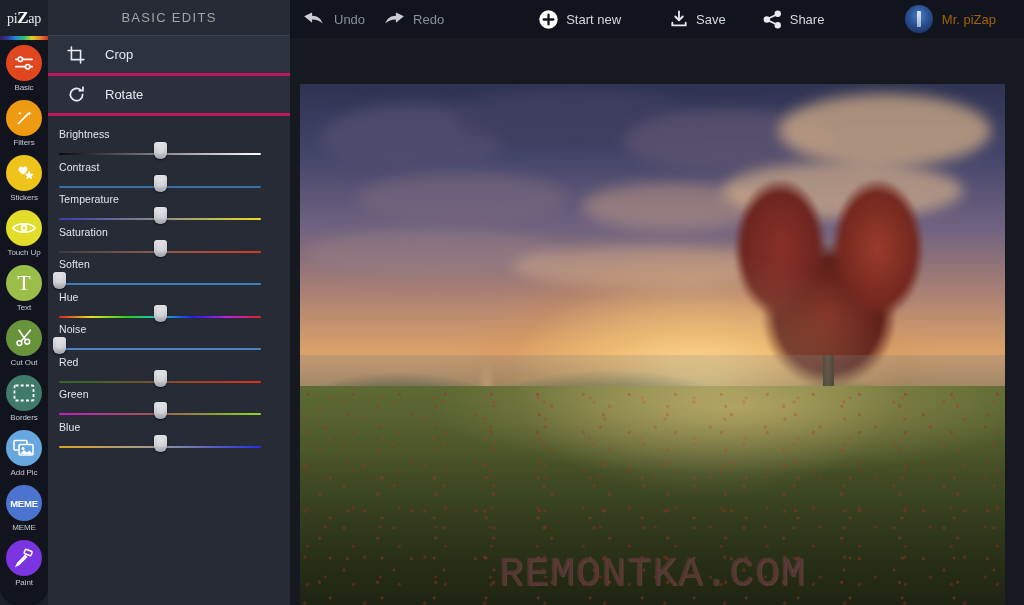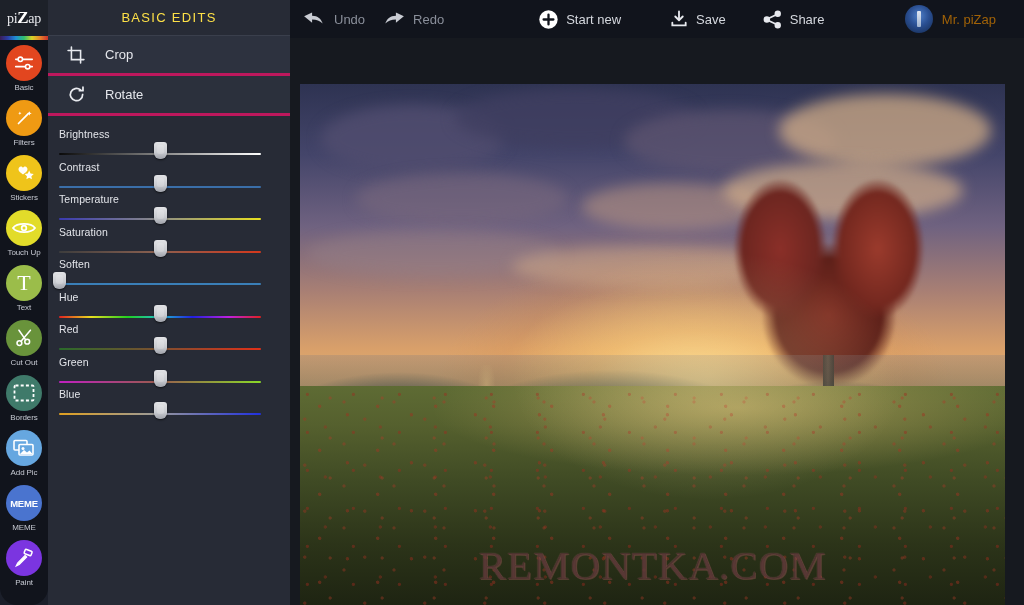--- a/index.html
+++ b/index.html
@@ -61,21 +61,21 @@
   #panel {
     position: absolute; left: 48px; top: 0; width: 242px; height: 605px;
     background: #272b36; z-index: 5;
   }
   #panel-header {
     height: 36px; background: #272b36;
     display: flex; align-items: center; justify-content: center;
     border-bottom: 1px solid #3a3f4c;
   }
   #panel-title {
-    color: #fde047; font-size: 13px; letter-spacing: 1.3px; font-weight: 400;
+    color: #a3a3a3; font-size: 13px; letter-spacing: 1.3px; font-weight: 400;
   }
   .edit-row {
     height: 40px; display: flex; align-items: center;
     border-bottom: 3px solid #be185d;
     padding-left: 15px; cursor: pointer; background: #2b303c;
   }
   .edit-row:nth-child(1) { background: #2d323f; }
   .edit-icon {
     width: 26px; height: 26px; display: flex; align-items: center; justify-content: center;
     margin-right: 16px;
@@ -195,23 +195,23 @@
   #small-tree {
     position:absolute; left: 25%; top: 54%; width: 3%; height: 12%;
     background: radial-gradient(ellipse 60% 50% at 50% 30%, rgba(200,170,120,0.55), rgba(0,0,0,0) 72%);
   }
   #glow-overlay {
     position:absolute; inset:0;
     background: radial-gradient(ellipse 40% 34% at 58% 56%, rgba(255,226,160,0.30) 0%, rgba(0,0,0,0) 70%);
     pointer-events:none;
   }
   #watermark {
-    position: absolute; left: 0; bottom: 16px; width: 100%;
+    position: absolute; left: 0; bottom: 8px; width: 100%;
     text-align: center;
-    font-family: Liberation Serif, serif;
+    font-family: Liberation Mono, monospace;
     font-size: 41px; letter-spacing: 1px;
     color: rgba(40,22,22,0.55);
     text-shadow: 0 0 1px rgba(200,130,130,0.55), 1px 1px 0 rgba(160,90,90,0.35);
     pointer-events: none; white-space: nowrap;
   }
 </style>
 </head>
 <body>
 
 <div id="app">
@@ -386,20 +386,26 @@
         <div class="slider-block">
           <span class="slider-name">Soften</span>
           <div class="slider-track" style="background: linear-gradient(to right, rgb(58, 127, 184), rgb(58, 127, 184));">
             <div class="slider-knob" style="left: 0%;"></div>
           </div>
         </div>
         <div class="slider-block">
           <span class="slider-name">Hue</span>
           <div class="slider-track" style="background: linear-gradient(to right, rgb(224, 32, 32), rgb(232, 224, 32) 16%, rgb(32, 208, 32) 34%, rgb(32, 192, 208) 50%, rgb(32, 32, 224) 66%, rgb(192, 32, 224) 84%, rgb(224, 32, 32));">
             <div class="slider-knob" style="left: 50%;"></div>
+          </div>
+        </div>
+        <div class="slider-block">
+          <span class="slider-name">Noise</span>
+          <div class="slider-track" style="background: linear-gradient(to right, rgb(74, 134, 196), rgb(74, 134, 196));">
+            <div class="slider-knob" style="left: 0%;"></div>
           </div>
         </div>
         <div class="slider-block">
           <span class="slider-name">Red</span>
           <div class="slider-track" style="background: linear-gradient(to right, rgb(42, 106, 42), rgb(122, 80, 48) 48%, rgb(224, 48, 24));">
             <div class="slider-knob" style="left: 50%;"></div>
           </div>
         </div>
         <div class="slider-block">
           <span class="slider-name">Green</span>

